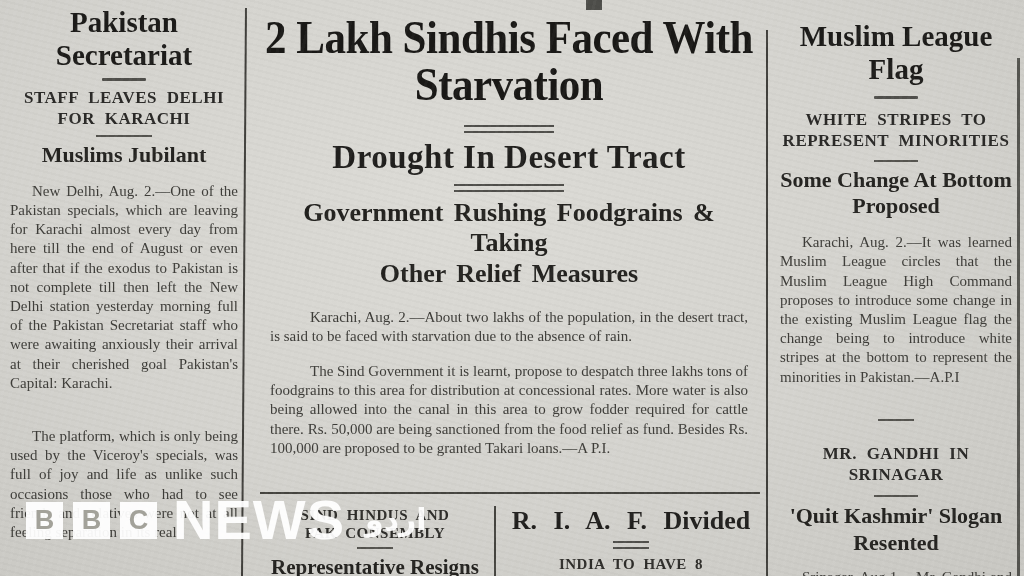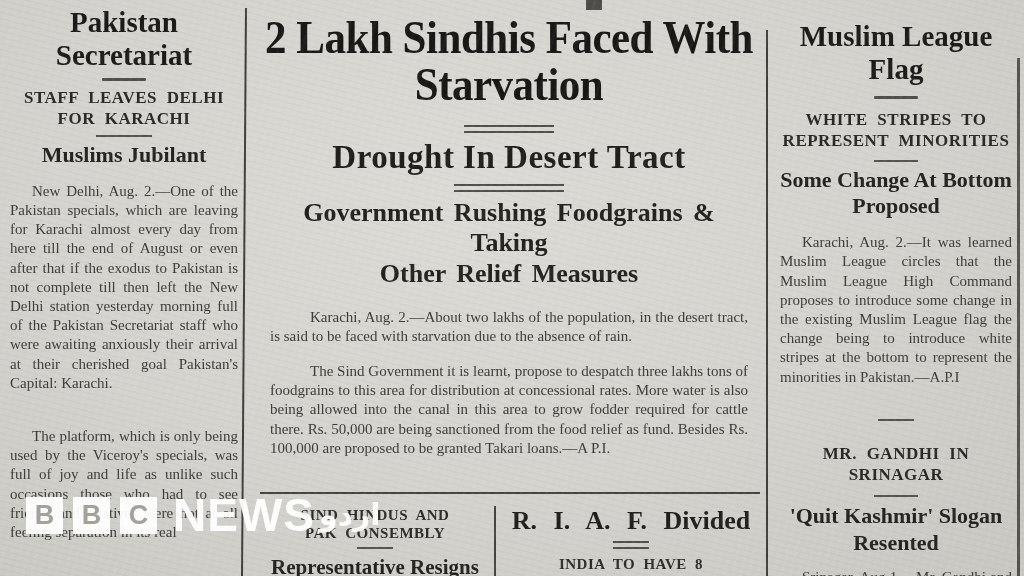--- a/index.html
+++ b/index.html
@@ -59,26 +59,26 @@
   .rep-resigns { font-size:21px; font-weight:bold; text-align:center; color:#23221f; margin-top:6px; }
 
   
   .bbc-logo { position:absolute; left:26px; top:492px; display:flex; align-items:center; z-index:10; }
   .bbc-block {
     width:37px; height:37px; background:rgba(255,255,255,0.94); margin-right:10px;
     display:flex; align-items:center; justify-content:center;
     font-family:"Liberation Sans", sans-serif; font-weight:bold; font-size:27px; color:#a3a29a;
   }
   .bbc-news {
-    font-family:"Liberation Sans", sans-serif; font-weight:bold; font-size:46px;
+    font-family:"Liberation Sans", sans-serif; font-weight:bold; font-size:56px;
     color:rgba(255,255,255,0.94); margin-left:6px; letter-spacing:1px; line-height:1;
   }
   .bbc-urdu {
     font-family:"DejaVu Sans", sans-serif; font-weight:bold; font-size:30px;
-    color:rgba(255,255,255,0.94); margin-left:4px; line-height:1;
+    color:rgba(255,255,255,0.94); margin-left:20px; line-height:1;
   }
   .stub { position:absolute; left:586px; top:0; width:16px; height:10px; background:#2b2a27; opacity:.8; z-index:2; } 
 </style>
 </head>
 <body>
 
 <div class="paper">
 
   <div class="col col-left">
     <div class="h-col-title">Pakistan Secretariat</div>

